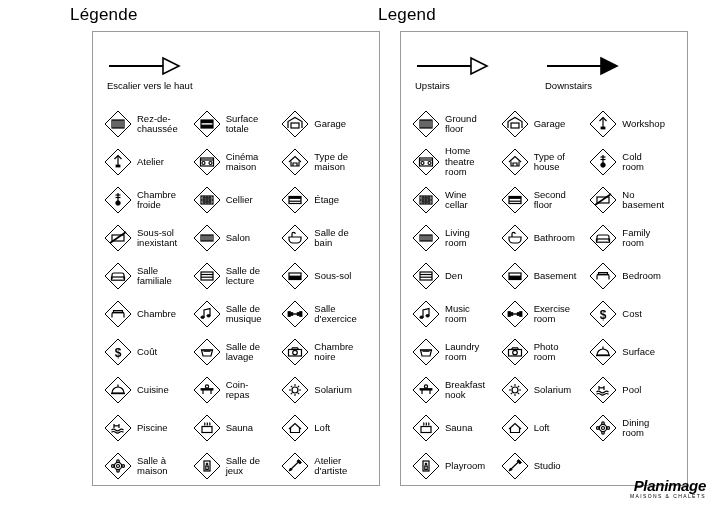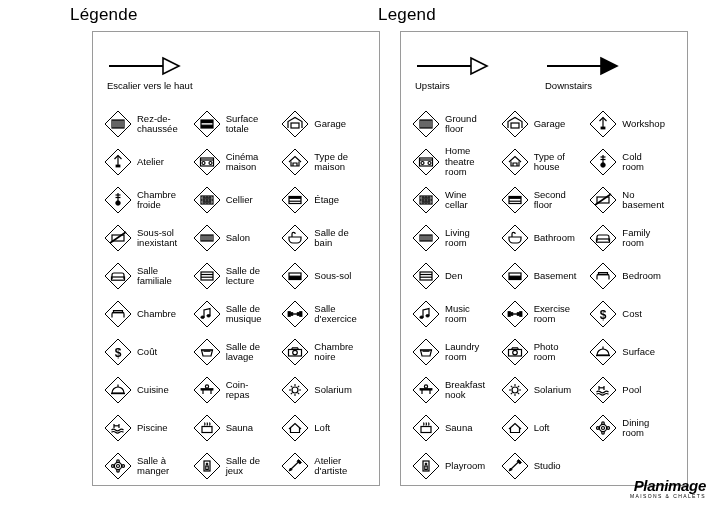--- a/index.html
+++ b/index.html
@@ -456,21 +456,21 @@
       <polygon points="15,2 28,15 15,28 2,15" fill="#fff" stroke="#000" stroke-width="1"></polygon>
       <circle cx="15" cy="15" r="3.6" stroke="#000" fill="none" stroke-width="1.2"></circle>
               <circle cx="15" cy="15" r="1.5" stroke="#000" fill="none" stroke-width="1.2"></circle>
               <circle cx="9.8" cy="15" r="1.3" stroke="#000" fill="none" stroke-width="1.2"></circle>
               <circle cx="20.2" cy="15" r="1.3" stroke="#000" fill="none" stroke-width="1.2"></circle>
               <circle cx="15" cy="10.2" r="1.3" stroke="#000" fill="none" stroke-width="1.2"></circle>
               <circle cx="15" cy="19.8" r="1.3" stroke="#000" fill="none" stroke-width="1.2"></circle>
     </svg>
           </div>
           <div class="cell-label">Salle à
-manger</div>
+maison</div>
         </div>
         <div class="cell">
           <div class="sym">
             <svg width="30" height="30" viewBox="0 0 30 30">
       <polygon points="15,2 28,15 15,28 2,15" fill="#fff" stroke="#000" stroke-width="1"></polygon>
       <rect x="12" y="10" width="6" height="10" stroke="#000" fill="none" stroke-width="1.2"></rect>
               <circle cx="15" cy="13" r="1" stroke="#000" fill="#000" stroke-width="0.8"></circle>
               <rect x="13.8" y="15" width="2.4" height="3.6" stroke="#000" fill="none" stroke-width="1.2"></rect>
     </svg>
           </div>

